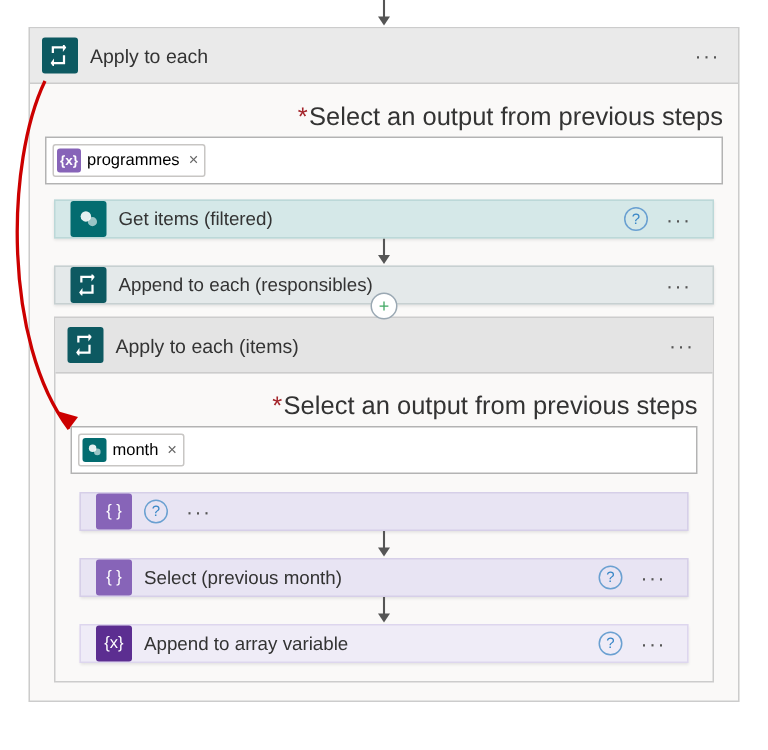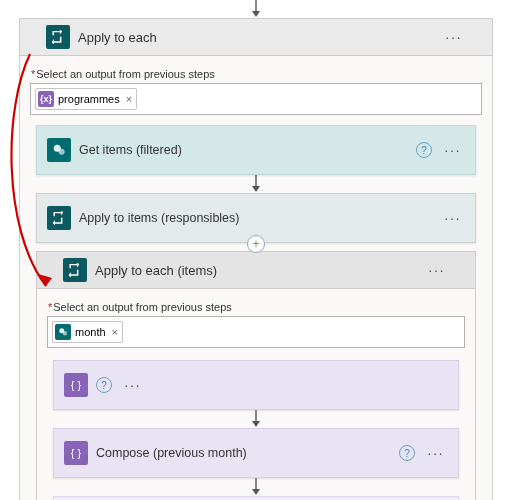--- a/index.html
+++ b/index.html
@@ -26,21 +26,21 @@
     border: 1px solid #ccc;
     background: #faf9f8;
     padding: 0;
     margin: 0 auto;
     width: 474px;
   }
   .container-header {
     display: flex;
     align-items: center;
     gap: 8px;
-    padding: 6px 26px;
+    padding: 6px 8px;
     border-bottom: 1px solid #ccc;
     background: #eaeaea;
   }
   .container-header.dk { background: #e4e4e4; }
   .icon-box {
     width: 24px; height: 24px;
     display: flex; align-items: center; justify-content: center;
     color: #fff;
     flex: 0 0 24px;
     border-radius: 2px;
@@ -54,21 +54,21 @@
     font-size: 14px; color: #555; letter-spacing: 1px;
     padding: 0 4px; cursor: pointer;
   }
   .help {
     width: 16px; height: 16px; border: 1px solid #6aa0d1; border-radius: 50%;
     display: flex; align-items: center; justify-content: center;
     color: #3a87c7; font-size: 10px; cursor: pointer;
   }
 
   .container-body { padding: 8px 10px 12px; }
-  .field-label { color: #333; font-size: 11px; margin: 4px 0 3px 1px; }
+  .field-label { color: #333; font-size: 17px; margin: 4px 0 3px 1px; text-align: right; }
   .field-label .req { color: #a4262c; margin-right: 1px; }
   .token-input {
     border: 1px solid #b3b3b3;
     background: #fff;
     padding: 4px;
     display: flex;
     align-items: center;
     gap: 4px;
     min-height: 28px;
   }
@@ -88,21 +88,21 @@
     color: #fff; font-size: 9px; font-weight: bold;
   }
   .chip-fx { background: #8764b8; }
   .chip-sp { background: #036c70; }
   .token .x { color: #666; font-size: 11px; margin-left: 2px; cursor: pointer; }
 
   .action-card {
     display: flex;
     align-items: center;
     gap: 8px;
-    padding: 12px 10px;
+    padding: 0 10px;
     box-shadow: 0 1px 2px rgba(0,0,0,0.1);
     margin: 0 auto;
     width: 440px;
   }
   .action-card.teal { background: #d5e8e8; border: 1px solid #bcd8d8; }
   .action-card.lav { background: #e8e4f3; border: 1px solid #d6cfe8; }
   .action-card.lav-lt { background: #efecf7; border: 1px solid #ddd6ee; }
   .action-card .hdr-title { font-size: 12.5px; }
 
   .plus-badge {
@@ -178,21 +178,21 @@
             <polygon points="2,11 10,11 6,17" fill="#555"></polygon>
           </svg>
       </div>
 
       <div class="action-card teal" style="background:#e4e9ea;border-color:#c7d0d1">
         <div class="icon-box icon-teal">
           <svg width="14" height="14" viewBox="0 0 16 16">
               <path d="M4 2h8v3l3-4-3-4v3H2v6h2zM12 14H4v-3l-3 4 3 4v-3h10V8h-2z" fill="#fff" transform="translate(0 1) scale(0.85)"></path>
             </svg>
         </div>
-        <div class="hdr-title">Apply to items (responsibles)</div>
+        <div class="hdr-title">Append to each (responsibles)</div>
         <div class="ellipsis">···</div>
       </div>
 
       <div class="plus-badge">
           <div class="circ">+</div>
         </div>
       <div style="height:6px"></div>
 
       <div class="container" style="width:440px">
         <div class="container-header dk">
@@ -233,36 +233,37 @@
             <svg viewBox="0 0 12 18">
                 <line x1="6" y1="0" x2="6" y2="12" stroke="#555" stroke-width="1.4"></line>
                 <polygon points="2,11 10,11 6,17" fill="#555"></polygon>
               </svg>
           </div>
 
           <div class="action-card lav" style="width:406px">
             <div class="icon-box icon-purple">
                 <span style="font-size:11px">{ }</span>
               </div>
-            <div class="hdr-title">Compose (previous month)</div>
+            <div class="hdr-title">Select (previous month)</div>
             <div class="help">?</div>
             <div class="ellipsis">···</div>
           </div>
 
           <div class="arrow-down">
             <svg viewBox="0 0 12 18">
                 <line x1="6" y1="0" x2="6" y2="12" stroke="#555" stroke-width="1.4"></line>
                 <polygon points="2,11 10,11 6,17" fill="#555"></polygon>
               </svg>
           </div>
 
           <div class="action-card lav-lt" style="width:406px">
             <div class="icon-box icon-purple-dark">
                 <span style="font-size:11px">{x}</span>
               </div>
+            <div class="hdr-title">Append to array variable</div>
             <div class="help">?</div>
             <div class="ellipsis">···</div>
           </div>
 
         </div>
       </div>
 
     </div>
   </div>
 

